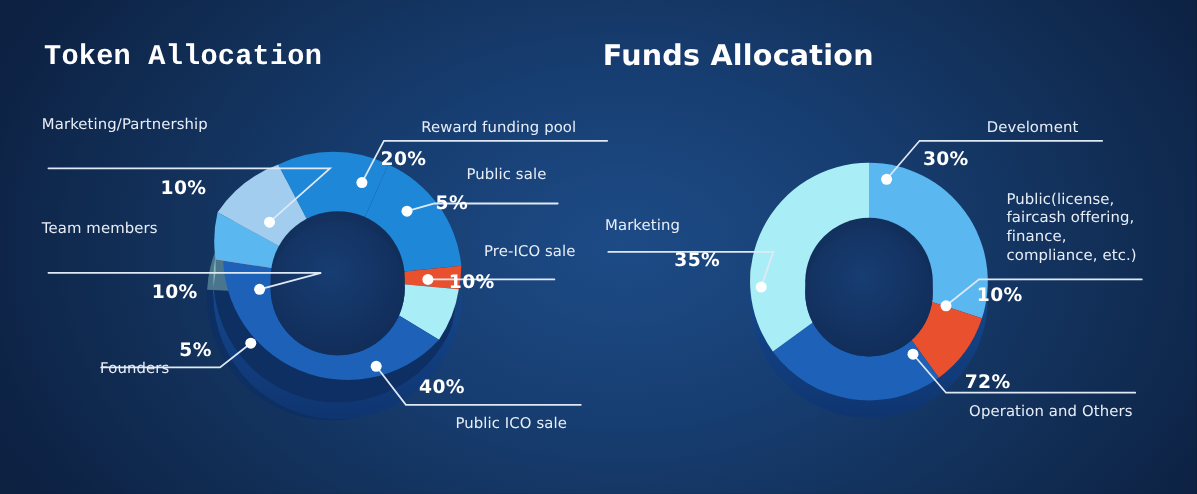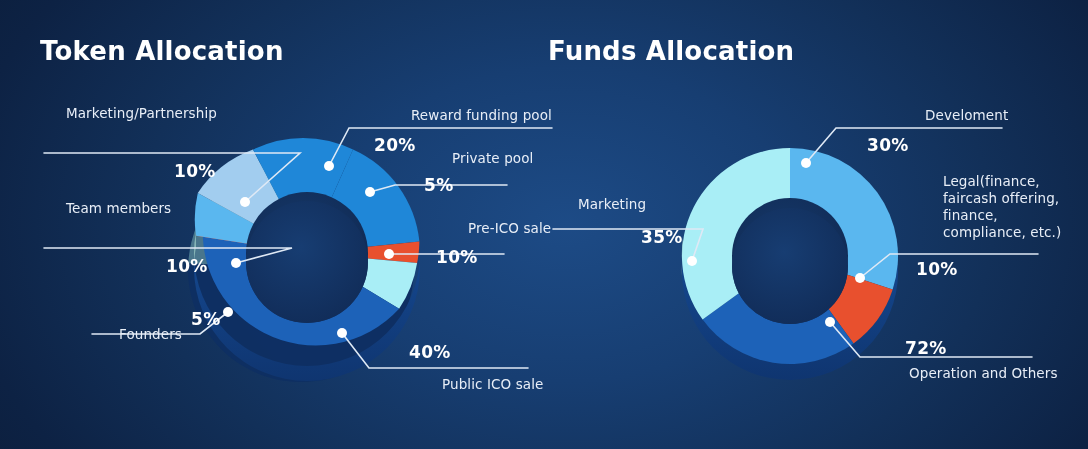--- a/index.html
+++ b/index.html
@@ -21,21 +21,21 @@
   }
   
   .chart-title {
     position: absolute;
     font-size: 26px;
     font-weight: 700;
     letter-spacing: .2px;
     color: #ffffff;
     white-space: nowrap;
   }
-  #title-left  { left: 40px;  top: 36px; }
+  #title-left  { left: 40px;  top: 36px; font-family: Liberation Mono, monospace; }
   #title-right { left: 548px; top: 36px; }
 
   
   .donut-svg {
     position: absolute;
     top: 0; left: 0;
     width: 1088px;
     height: 449px;
     pointer-events: none;
   }
@@ -52,21 +52,21 @@
     letter-spacing: .1px;
     line-height: 17px;
   }
   .callout .pct {
     font-size: 17px;
     font-weight: 700;
     color: #ffffff;
     letter-spacing: .3px;
     line-height: 22px;
   }
-  .callout.l { text-align: left; margin-left: 28px; }
+  .callout.l { text-align: left; }
   .multi .cap { display:block; }
 </style>
 </head>
 <body>
 
 <div id="stage">
 
   <div id="title-left" class="chart-title">Token Allocation</div>
   <div id="title-right" class="chart-title">Funds Allocation</div>
 
@@ -211,21 +211,21 @@
   </div>
 
   <div class="callout l" style="left:383px; top:105px;">
     <span class="cap">Reward funding pool</span>
   </div>
   <div class="callout l" style="left:346px; top:134px;">
     <span class="pct">20%</span>
   </div>
 
   <div class="callout l" style="left:424px; top:148px;">
-    <span class="cap">Private pool</span>
+    <span class="cap">Public sale</span>
   </div>
   <div class="callout l" style="left:396px; top:174px;">
     <span class="pct">5%</span>
   </div>
 
   <div class="callout l" style="left:440px; top:218px;">
     <span class="cap">Pre-ICO sale</span>
   </div>
   <div class="callout l" style="left:408px; top:246px;">
     <span class="pct">10%</span>
@@ -246,21 +246,21 @@
   </div>
 
   <div class="callout l" style="left:897px; top:105px;">
     <span class="cap">Develoment</span>
   </div>
   <div class="callout l" style="left:839px; top:134px;">
     <span class="pct">30%</span>
   </div>
 
   <div class="callout l multi" style="left:915px; top:173px;">
-    <span class="cap">Legal(finance,</span>
+    <span class="cap">Public(license,</span>
     <span class="cap">faircash offering,</span>
     <span class="cap">finance,</span>
     <span class="cap">compliance, etc.)</span>
   </div>
   <div class="callout l" style="left:888px; top:258px;">
     <span class="pct">10%</span>
   </div>
 
   <div class="callout l" style="left:877px; top:337px;">
     <span class="pct">72%</span>

